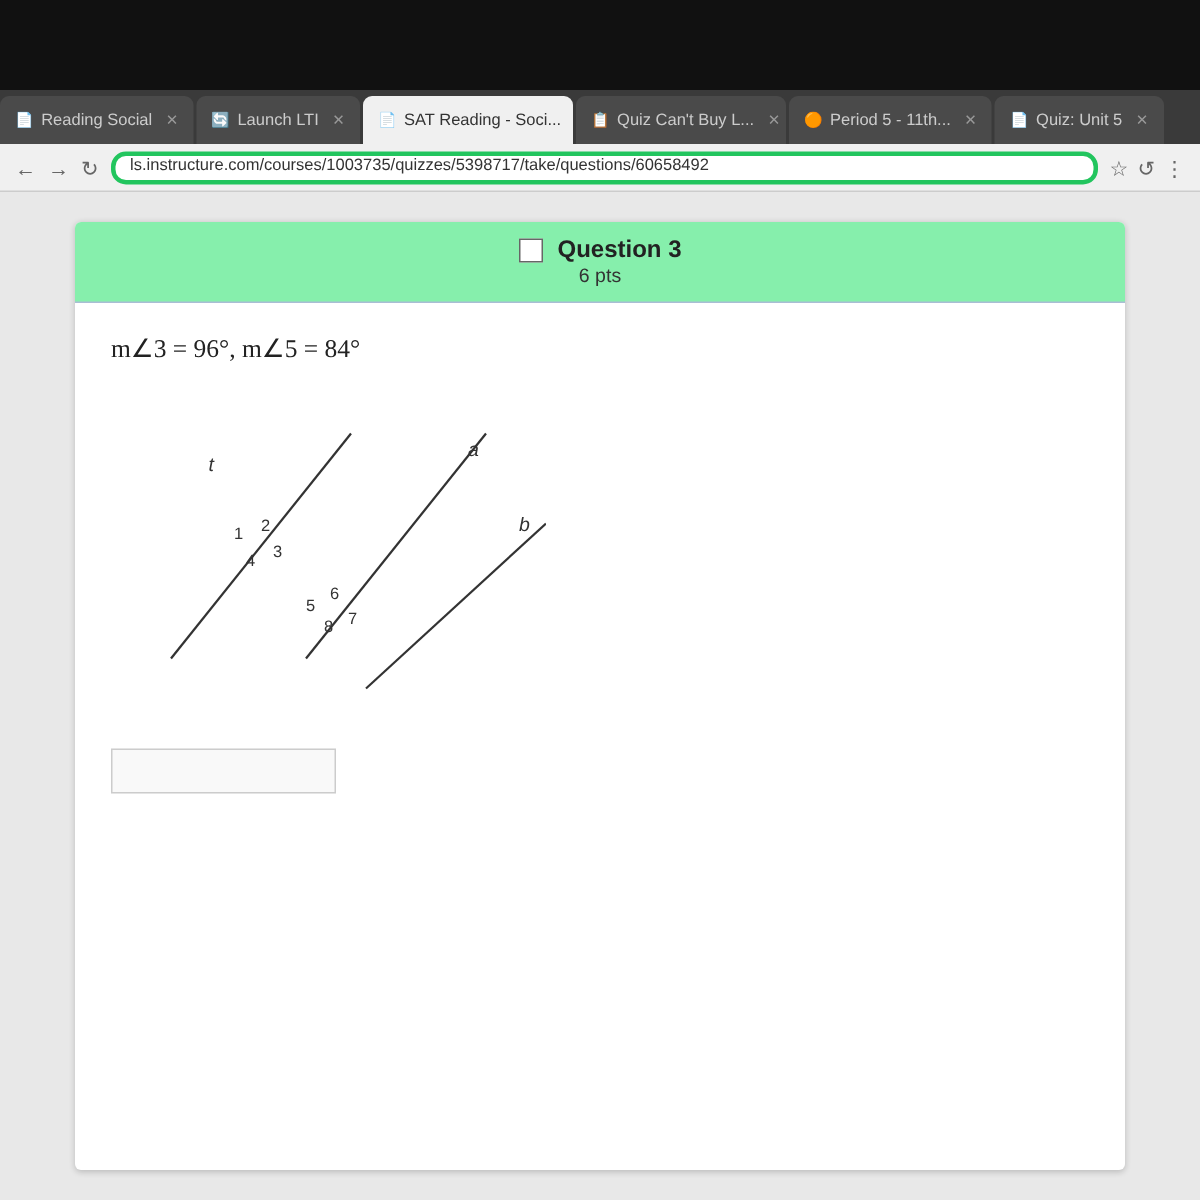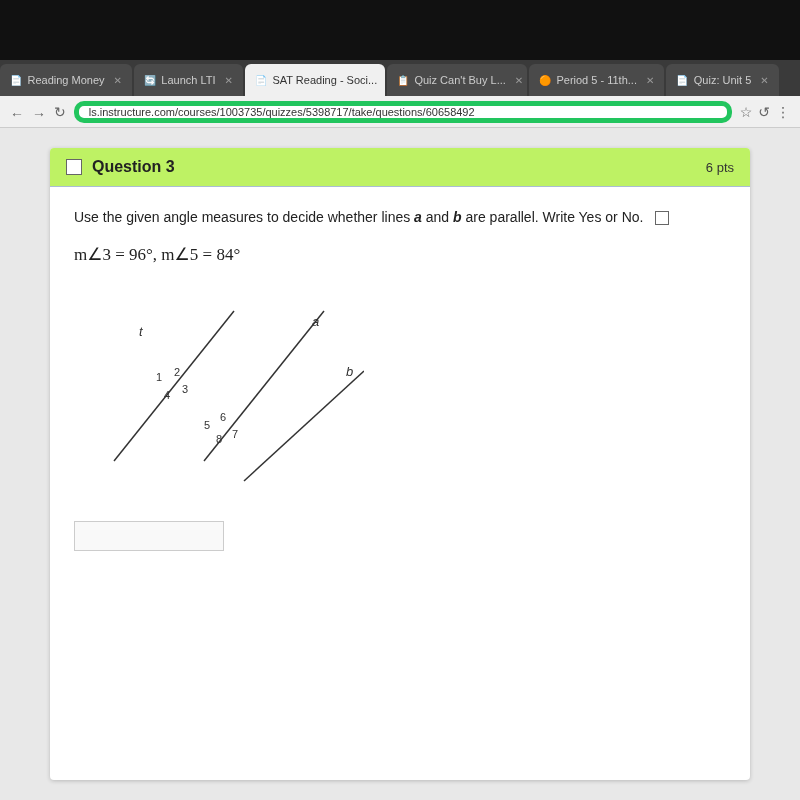--- a/index.html
+++ b/index.html
@@ -68,21 +68,21 @@
       align-items: center;
       padding: 0 10px;
       gap: 8px;
       border-bottom: 1px solid #ccc;
     }
 
     .address-input {
       flex: 1;
       height: 22px;
       background: white;
-      border: 5px solid #22c55e;
+      border: 3px solid #22c55e;
       border-radius: 10px;
       padding: 0 10px;
       font-size: 11px;
       color: #333;
     }
 
     .address-icons {
       display: flex;
       gap: 6px;
       align-items: center;
@@ -106,26 +106,27 @@
     .quiz-container {
       background: white;
       width: 700px;
       border-radius: 4px;
       box-shadow: 0 1px 4px rgba(0,0,0,0.2);
       padding: 0;
       overflow: hidden;
     }
 
     .question-header {
-      background: #bef264;
+      background: #86efac;
       display: flex;
       justify-content: space-between;
       align-items: center;
       padding: 10px 16px;
       border-bottom: 1px solid #aabdd4;
+      flex-direction: column;
     }
 
     .question-number {
       font-size: 16px;
       font-weight: bold;
       color: #222;
       display: flex;
       align-items: center;
       gap: 10px;
     }
@@ -186,21 +187,21 @@
     }
   </style>
 </head>
 <body>
 
 <div class="top-bar"></div>
 
 <div class="tab-bar">
   <div class="tab">
     <span class="tab-icon">📄</span>
-    <span>Reading Money</span>
+    <span>Reading Social</span>
     <span class="tab-close">✕</span>
   </div>
   <div class="tab">
     <span class="tab-icon">🔄</span>
     <span>Launch LTI</span>
     <span class="tab-close">✕</span>
   </div>
   <div class="tab active">
     <span class="tab-icon">📄</span>
     <span>SAT Reading - Soci...</span>
@@ -240,24 +241,20 @@
 
     <div class="question-header">
       <div class="question-number">
         <div class="question-checkbox"></div>
         <span>Question 3</span>
       </div>
       <span class="question-pts">6 pts</span>
     </div>
 
     <div class="question-body">
-      <p class="question-text">
-        Use the given angle measures to decide whether lines <em>a</em> and <em>b</em> are parallel. Write Yes or No.
-        <span style="display:inline-block; width:14px; height:14px; border:1px solid #666; margin-left:8px; vertical-align:middle;"></span>
-      </p>
 
       <div class="angle-info">
         m∠3 = 96°, m∠5 = 84°
       </div>
 
       <div class="diagram-container">
         <svg class="diagram-svg" viewBox="0 0 280 220">
 
           <line x1="30" y1="180" x2="150" y2="30" stroke="#333" stroke-width="1.5"></line>
 

